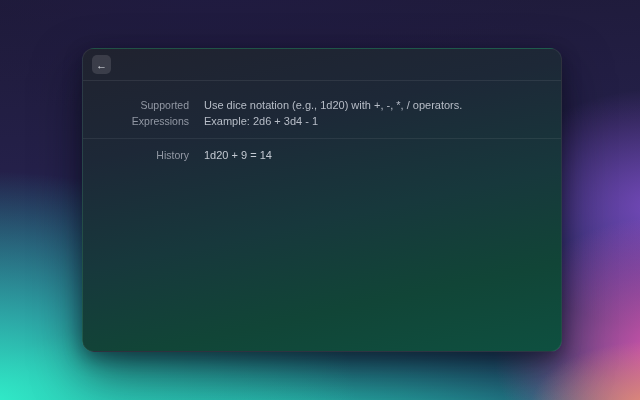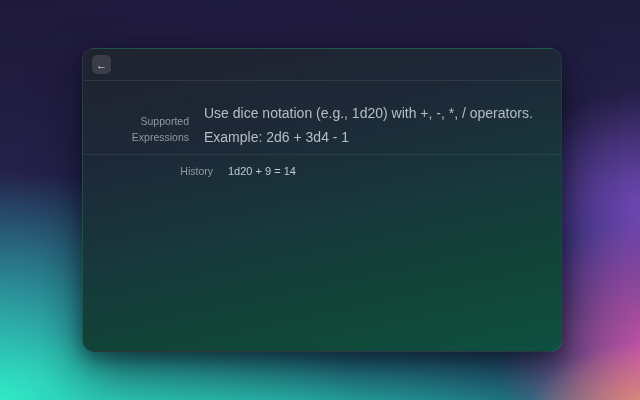--- a/index.html
+++ b/index.html
@@ -72,24 +72,23 @@
     flex: 0 0 106px;
     text-align: right;
     font-size: 10.5px;
     font-weight: 500;
     color: #9298a4;
     line-height: 16px;
   }
   .row .content { margin-left: 15px; flex: 1 1 auto; }
 
   .desc-line {
-    font-size: 14px;
+    font-size: 11px;
     color: #b7bdc7;
     line-height: 16px;
-    margin-top: 8px;
   }
 
   .row-input { margin-top: 4px; align-items: center; }
   .row-input .label { line-height: 26px; }
   .input-box {
     width: 236px;
     height: 26px;
     border: 1.5px solid rgba(230,236,242,0.70);
     border-radius: 13px;
     background: rgba(8,12,22,0.12);
@@ -112,21 +111,21 @@
     animation: blink 1.1s steps(1) infinite;
   }
   @keyframes blink { 50% { opacity: 0; } }
 
   .divider {
     margin-top: 9px;
     height: 1px;
     background: rgba(255,255,255,0.07);
   }
 
-  .row-history { margin-top: 8px; padding-left: 24px; }
+  .row-history { margin-top: 8px; }
   .history-value {
     font-size: 11px;
     color: #c3c9d2;
     line-height: 16px;
   }
 
   
   .footer {
     flex: 0 0 28px;
     border-top: 1px solid rgba(255,255,255,0.07);

